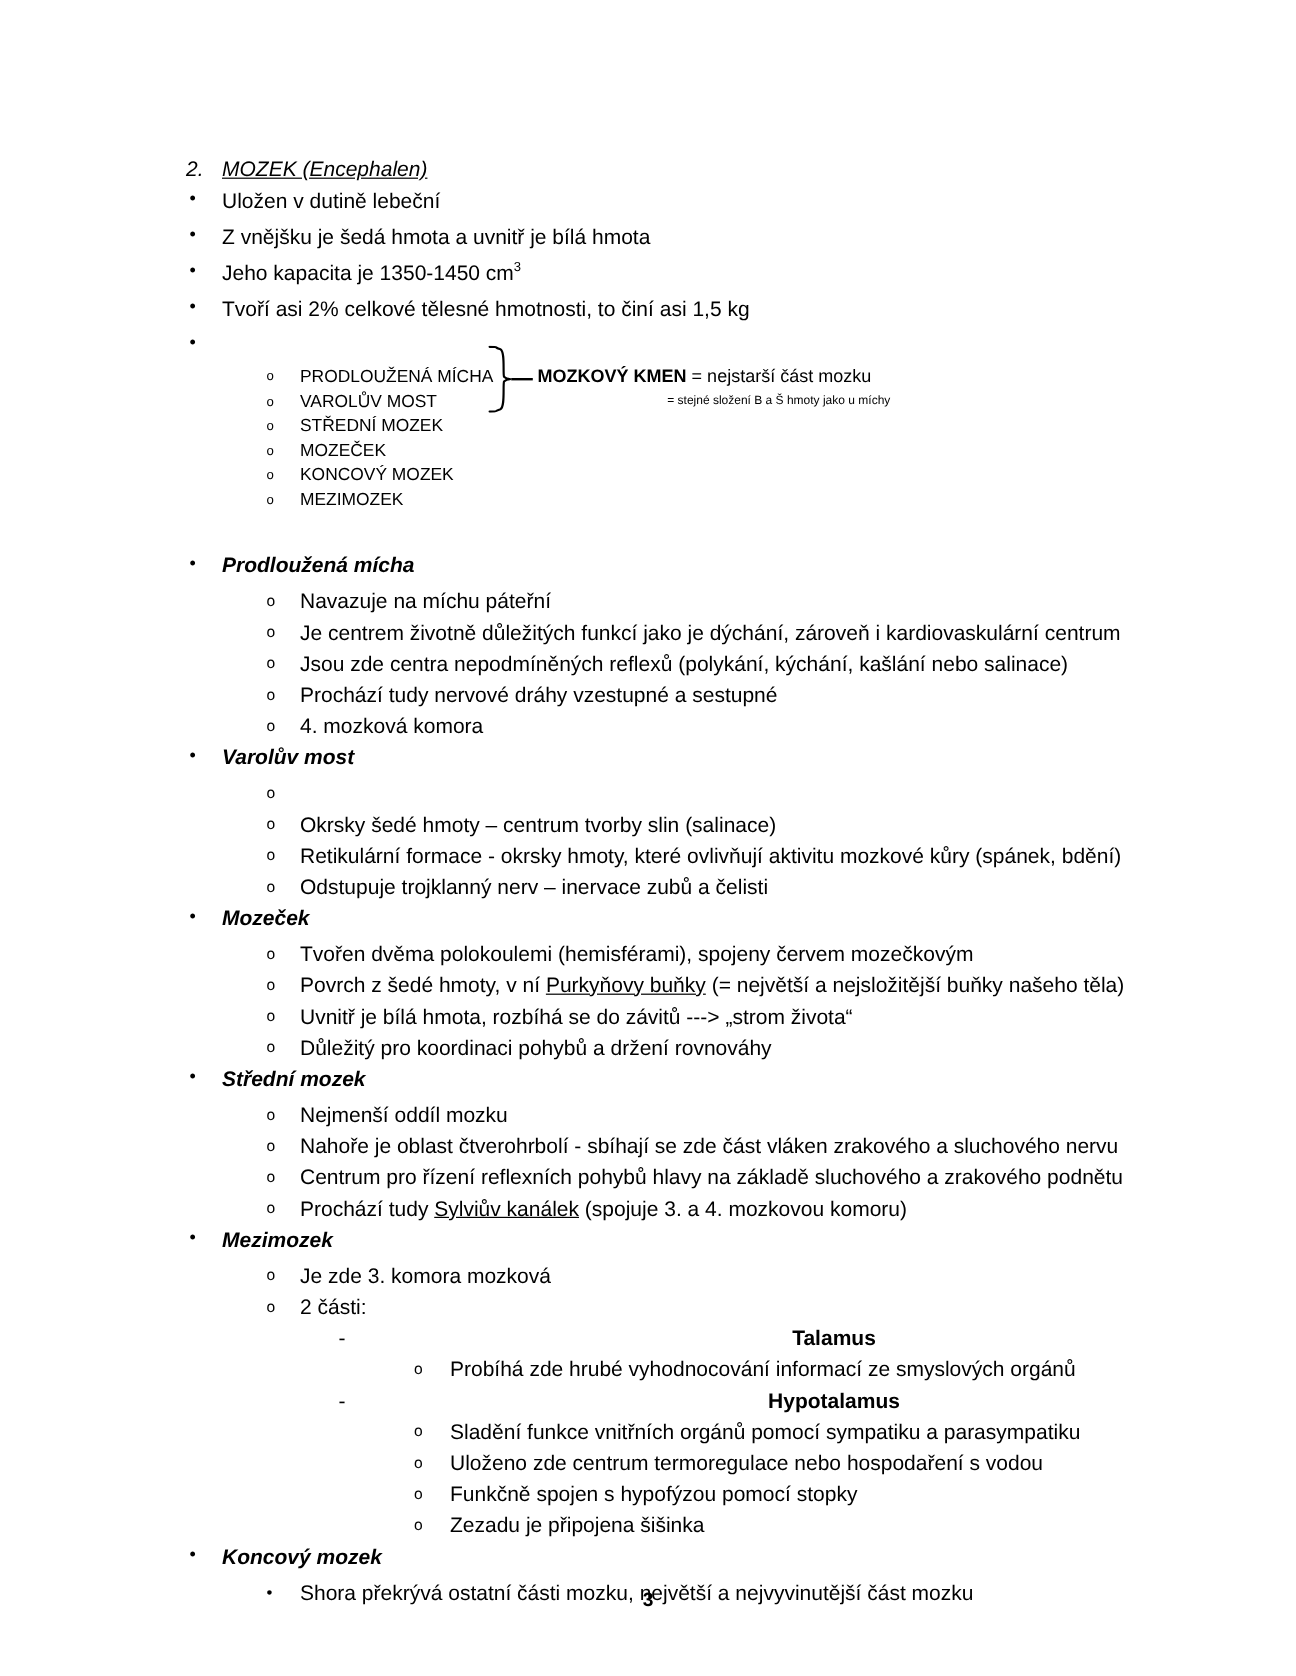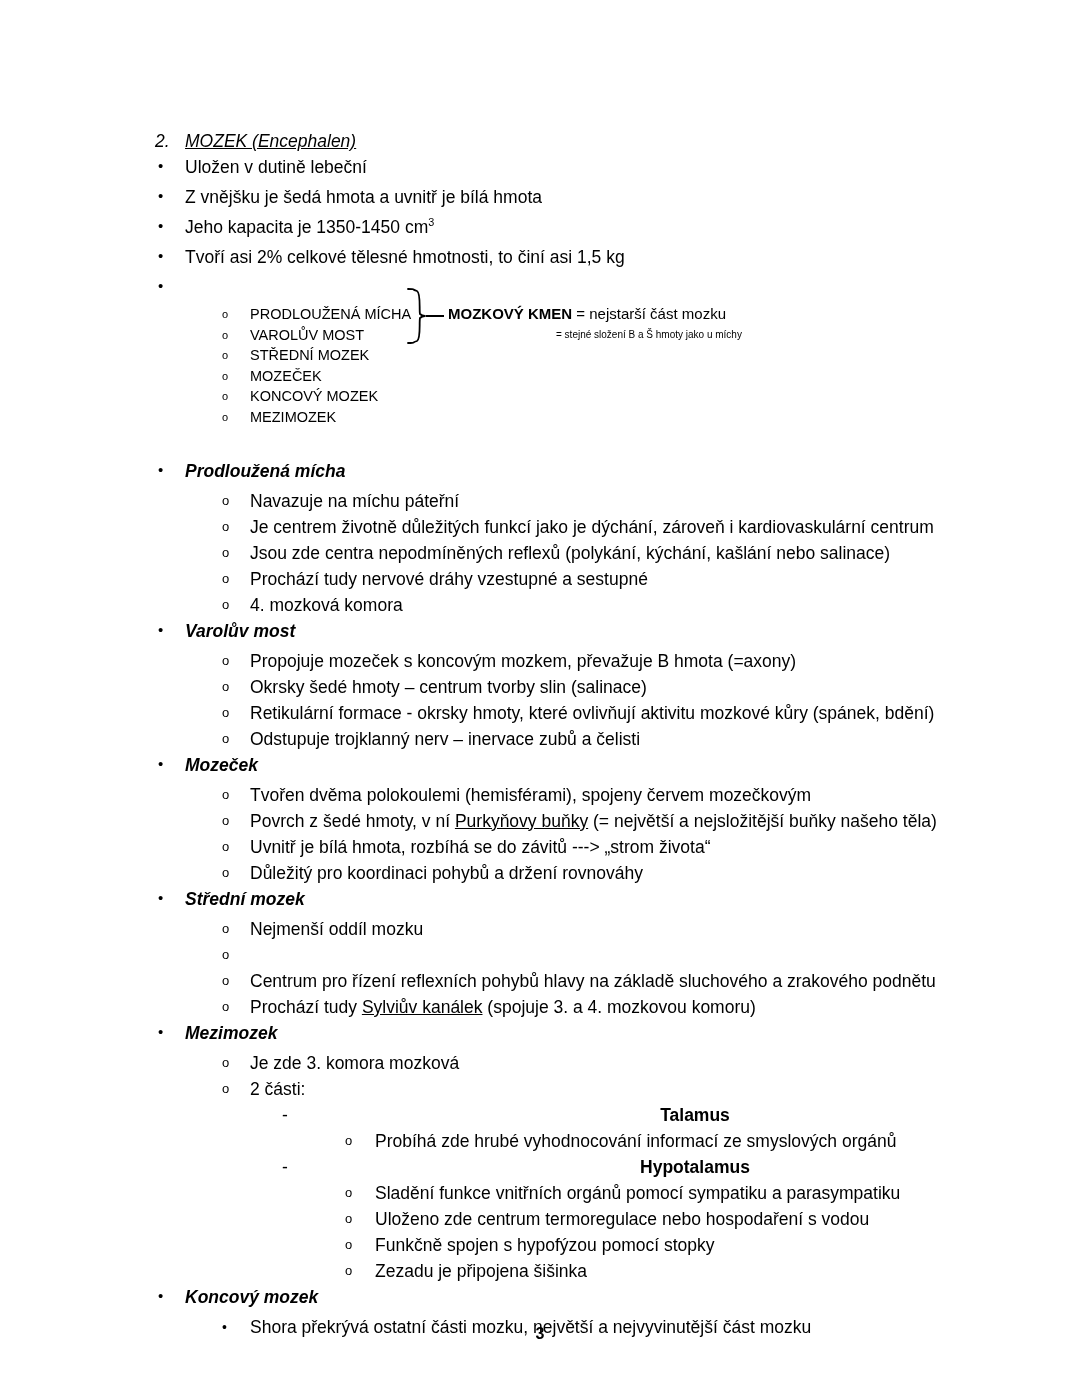--- a/index.html
+++ b/index.html
@@ -218,21 +218,20 @@
       <span class="marker">o</span>
       <span class="txt">4. mozková komora</span>
     </div>
 
     <div class="row lvl1 head">
       <span class="marker">•</span>
       <span class="txt">Varolův most</span>
     </div>
     <div class="row lvl2">
       <span class="marker">o</span>
-      <span class="txt">Propojuje mozeček s koncovým mozkem, převažuje B hmota (=axony)</span>
     </div>
     <div class="row lvl2">
       <span class="marker">o</span>
       <span class="txt">Okrsky šedé hmoty – centrum tvorby slin (salinace)</span>
     </div>
     <div class="row lvl2">
       <span class="marker">o</span>
       <span class="txt">Retikulární formace - okrsky hmoty, které ovlivňují aktivitu mozkové kůry (spánek, bdění)</span>
     </div>
     <div class="row lvl2">
@@ -264,20 +263,21 @@
     <div class="row lvl1 head">
       <span class="marker">•</span>
       <span class="txt">Střední mozek</span>
     </div>
     <div class="row lvl2">
       <span class="marker">o</span>
       <span class="txt"><span>Nejmenší oddíl mozku</span><span class="u"></span><span></span></span>
     </div>
     <div class="row lvl2">
       <span class="marker">o</span>
+      <span class="txt"><span>Nahoře je oblast čtverohrbolí - sbíhají se zde část vláken zrakového a sluchového nervu</span><span class="u"></span><span></span></span>
     </div>
     <div class="row lvl2">
       <span class="marker">o</span>
       <span class="txt"><span>Centrum pro řízení reflexních pohybů hlavy na základě sluchového a zrakového podnětu</span><span class="u"></span><span></span></span>
     </div>
     <div class="row lvl2">
       <span class="marker">o</span>
       <span class="txt"><span>Prochází tudy </span><span class="u">Sylviův kanálek</span><span> (spojuje 3. a 4. mozkovou komoru)</span></span>
     </div>
 

